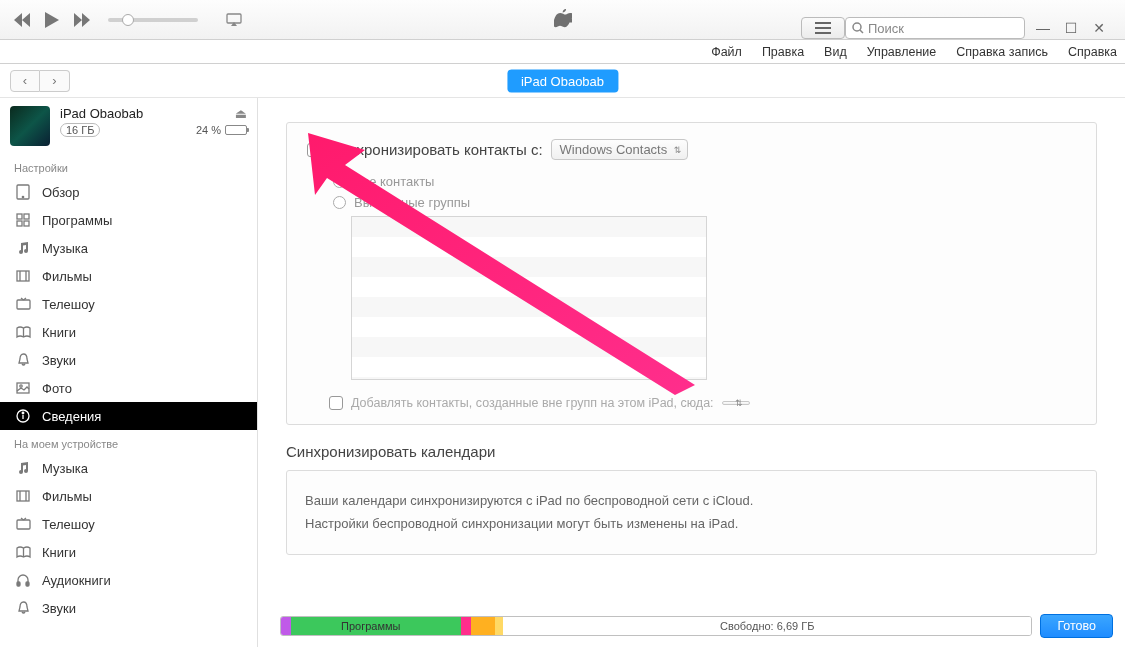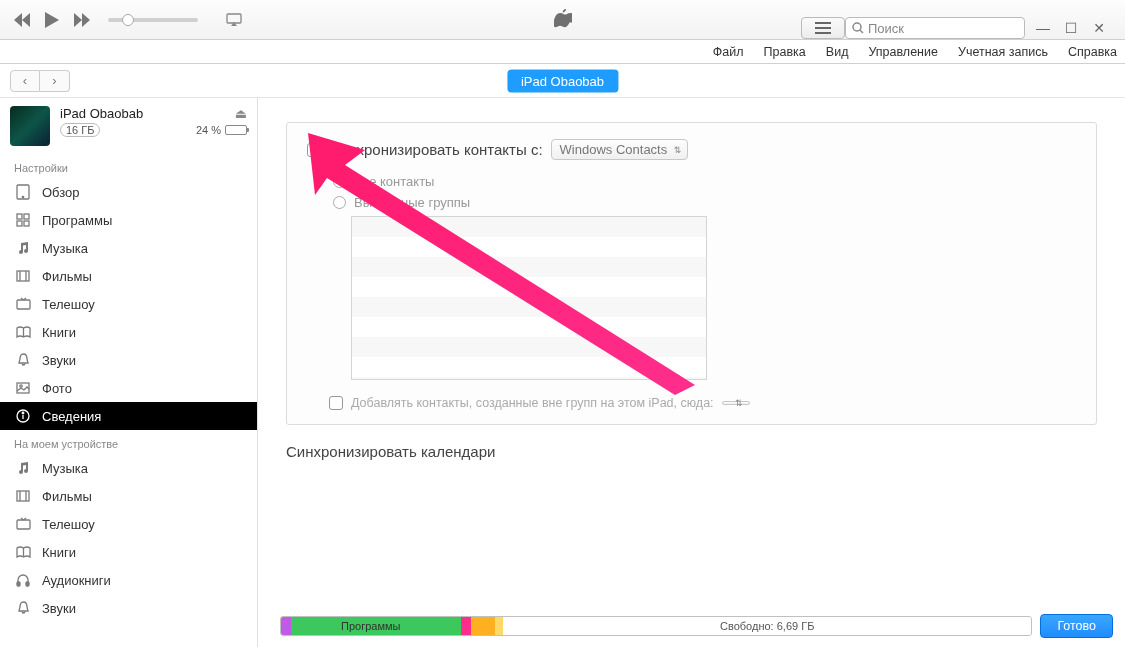--- a/index.html
+++ b/index.html
@@ -140,21 +140,21 @@
       <div class="win-btn">✕</div>
     </div>
   </div>
 </div>
 
 <div class="menubar">
   <div class="mitem">Файл</div>
   <div class="mitem">Правка</div>
   <div class="mitem">Вид</div>
   <div class="mitem">Управление</div>
-  <div class="mitem">Учетная запись</div>
+  <div class="mitem">Справка запись</div>
   <div class="mitem">Справка</div>
 </div>
 
 <div class="navbar">
   <div class="navseg">
     <div class="navbtn left">‹</div>
     <div class="navbtn right">›</div>
   </div>
   <div class="device-pill">iPad Obaobab</div>
 </div>
@@ -352,20 +352,24 @@
         <span class="chkbox"></span>
         <span>Добавлять контакты, созданные вне групп на этом iPad, сюда:</span>
         <span class="select-fake">
           <span></span>
           <span class="chev">⇅</span>
         </span>
       </div>
     </div>
 
     <div class="sync-title">Синхронизировать календари</div>
+    <div class="info-panel">
+      <div>Ваши календари синхронизируются с iPad по беспроводной сети с iCloud.</div>
+      <div>Настройки беспроводной синхронизации могут быть изменены на iPad.</div>
+    </div>
 
   </div>
 </div>
 
 <div class="bottombar">
   <div class="storage-bar">
     <div class="sb-seg" style="width:10px;background:#c05ae8"></div>
     <div class="sb-seg" style="width:170px;background:#3cc85c;position:relative;">
       <span class="sb-label">Программы</span>
     </div>

